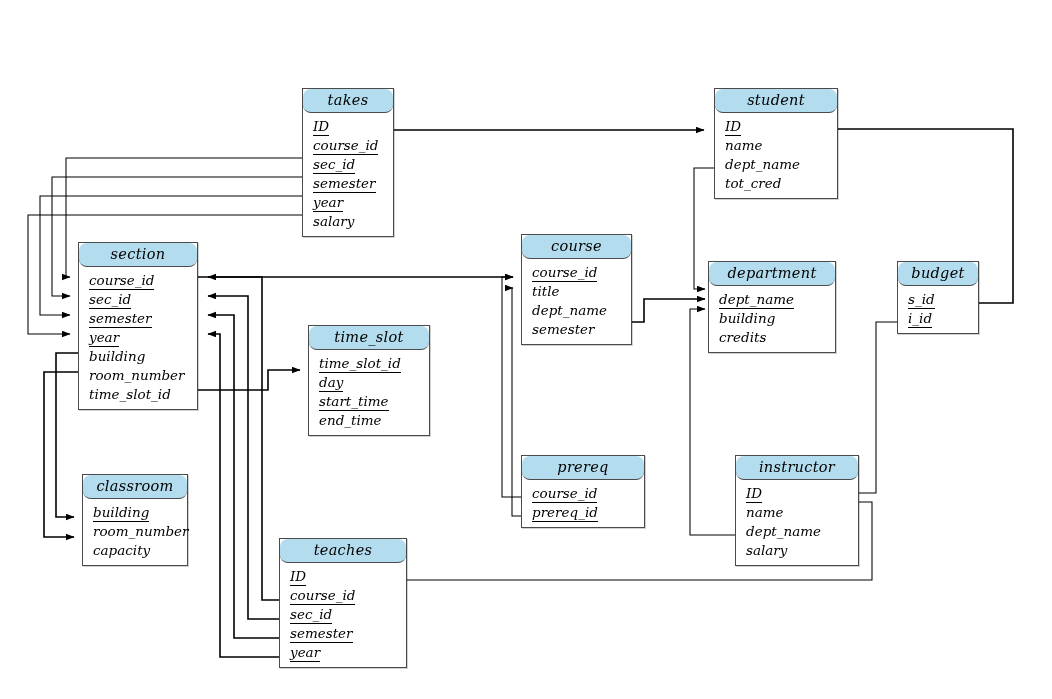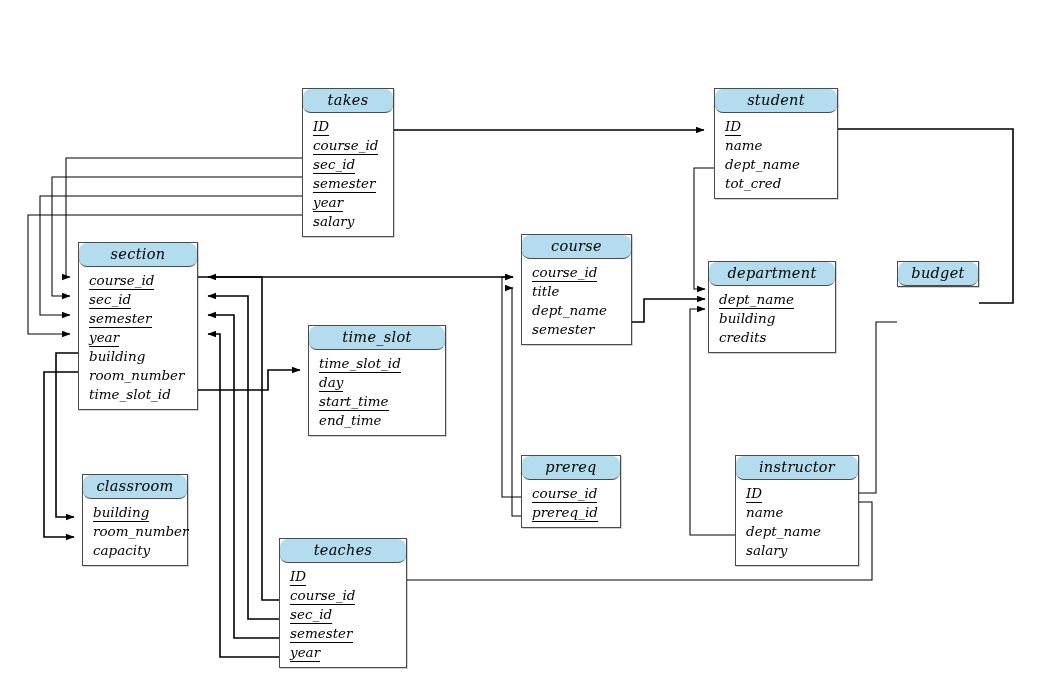--- a/index.html
+++ b/index.html
@@ -165,31 +165,35 @@
       <div class="table-box" style="left: 708px; top: 261px; width: 128px;">
         <div class="table-title">department</div>
         <div class="attr-list">
           <div class="attr pk"><span>dept_name</span></div>
           <div class="attr"><span>building</span></div>
           <div class="attr"><span>credits</span></div>
         </div>
       </div>
       <div class="table-box" style="left: 897px; top: 261px; width: 82px;">
         <div class="table-title">budget</div>
-      </div>
-      <div class="table-box" style="left: 308px; top: 325px; width: 138px;">
+        <div class="attr-list">
+          <div class="attr pk"><span>s_id</span></div>
+          <div class="attr pk"><span>i_id</span></div>
+        </div>
+      </div>
+      <div class="table-box" style="left: 308px; top: 325px; width: 122px;">
         <div class="table-title">time_slot</div>
         <div class="attr-list">
           <div class="attr pk"><span>time_slot_id</span></div>
           <div class="attr pk"><span>day</span></div>
           <div class="attr pk"><span>start_time</span></div>
           <div class="attr"><span>end_time</span></div>
         </div>
       </div>
-      <div class="table-box" style="left: 521px; top: 455px; width: 100px;">
+      <div class="table-box" style="left: 521px; top: 455px; width: 124px;">
         <div class="table-title">prereq</div>
         <div class="attr-list">
           <div class="attr pk"><span>course_id</span></div>
           <div class="attr pk"><span>prereq_id</span></div>
         </div>
       </div>
       <div class="table-box" style="left: 735px; top: 455px; width: 124px;">
         <div class="table-title">instructor</div>
         <div class="attr-list">
           <div class="attr pk"><span>ID</span></div>

